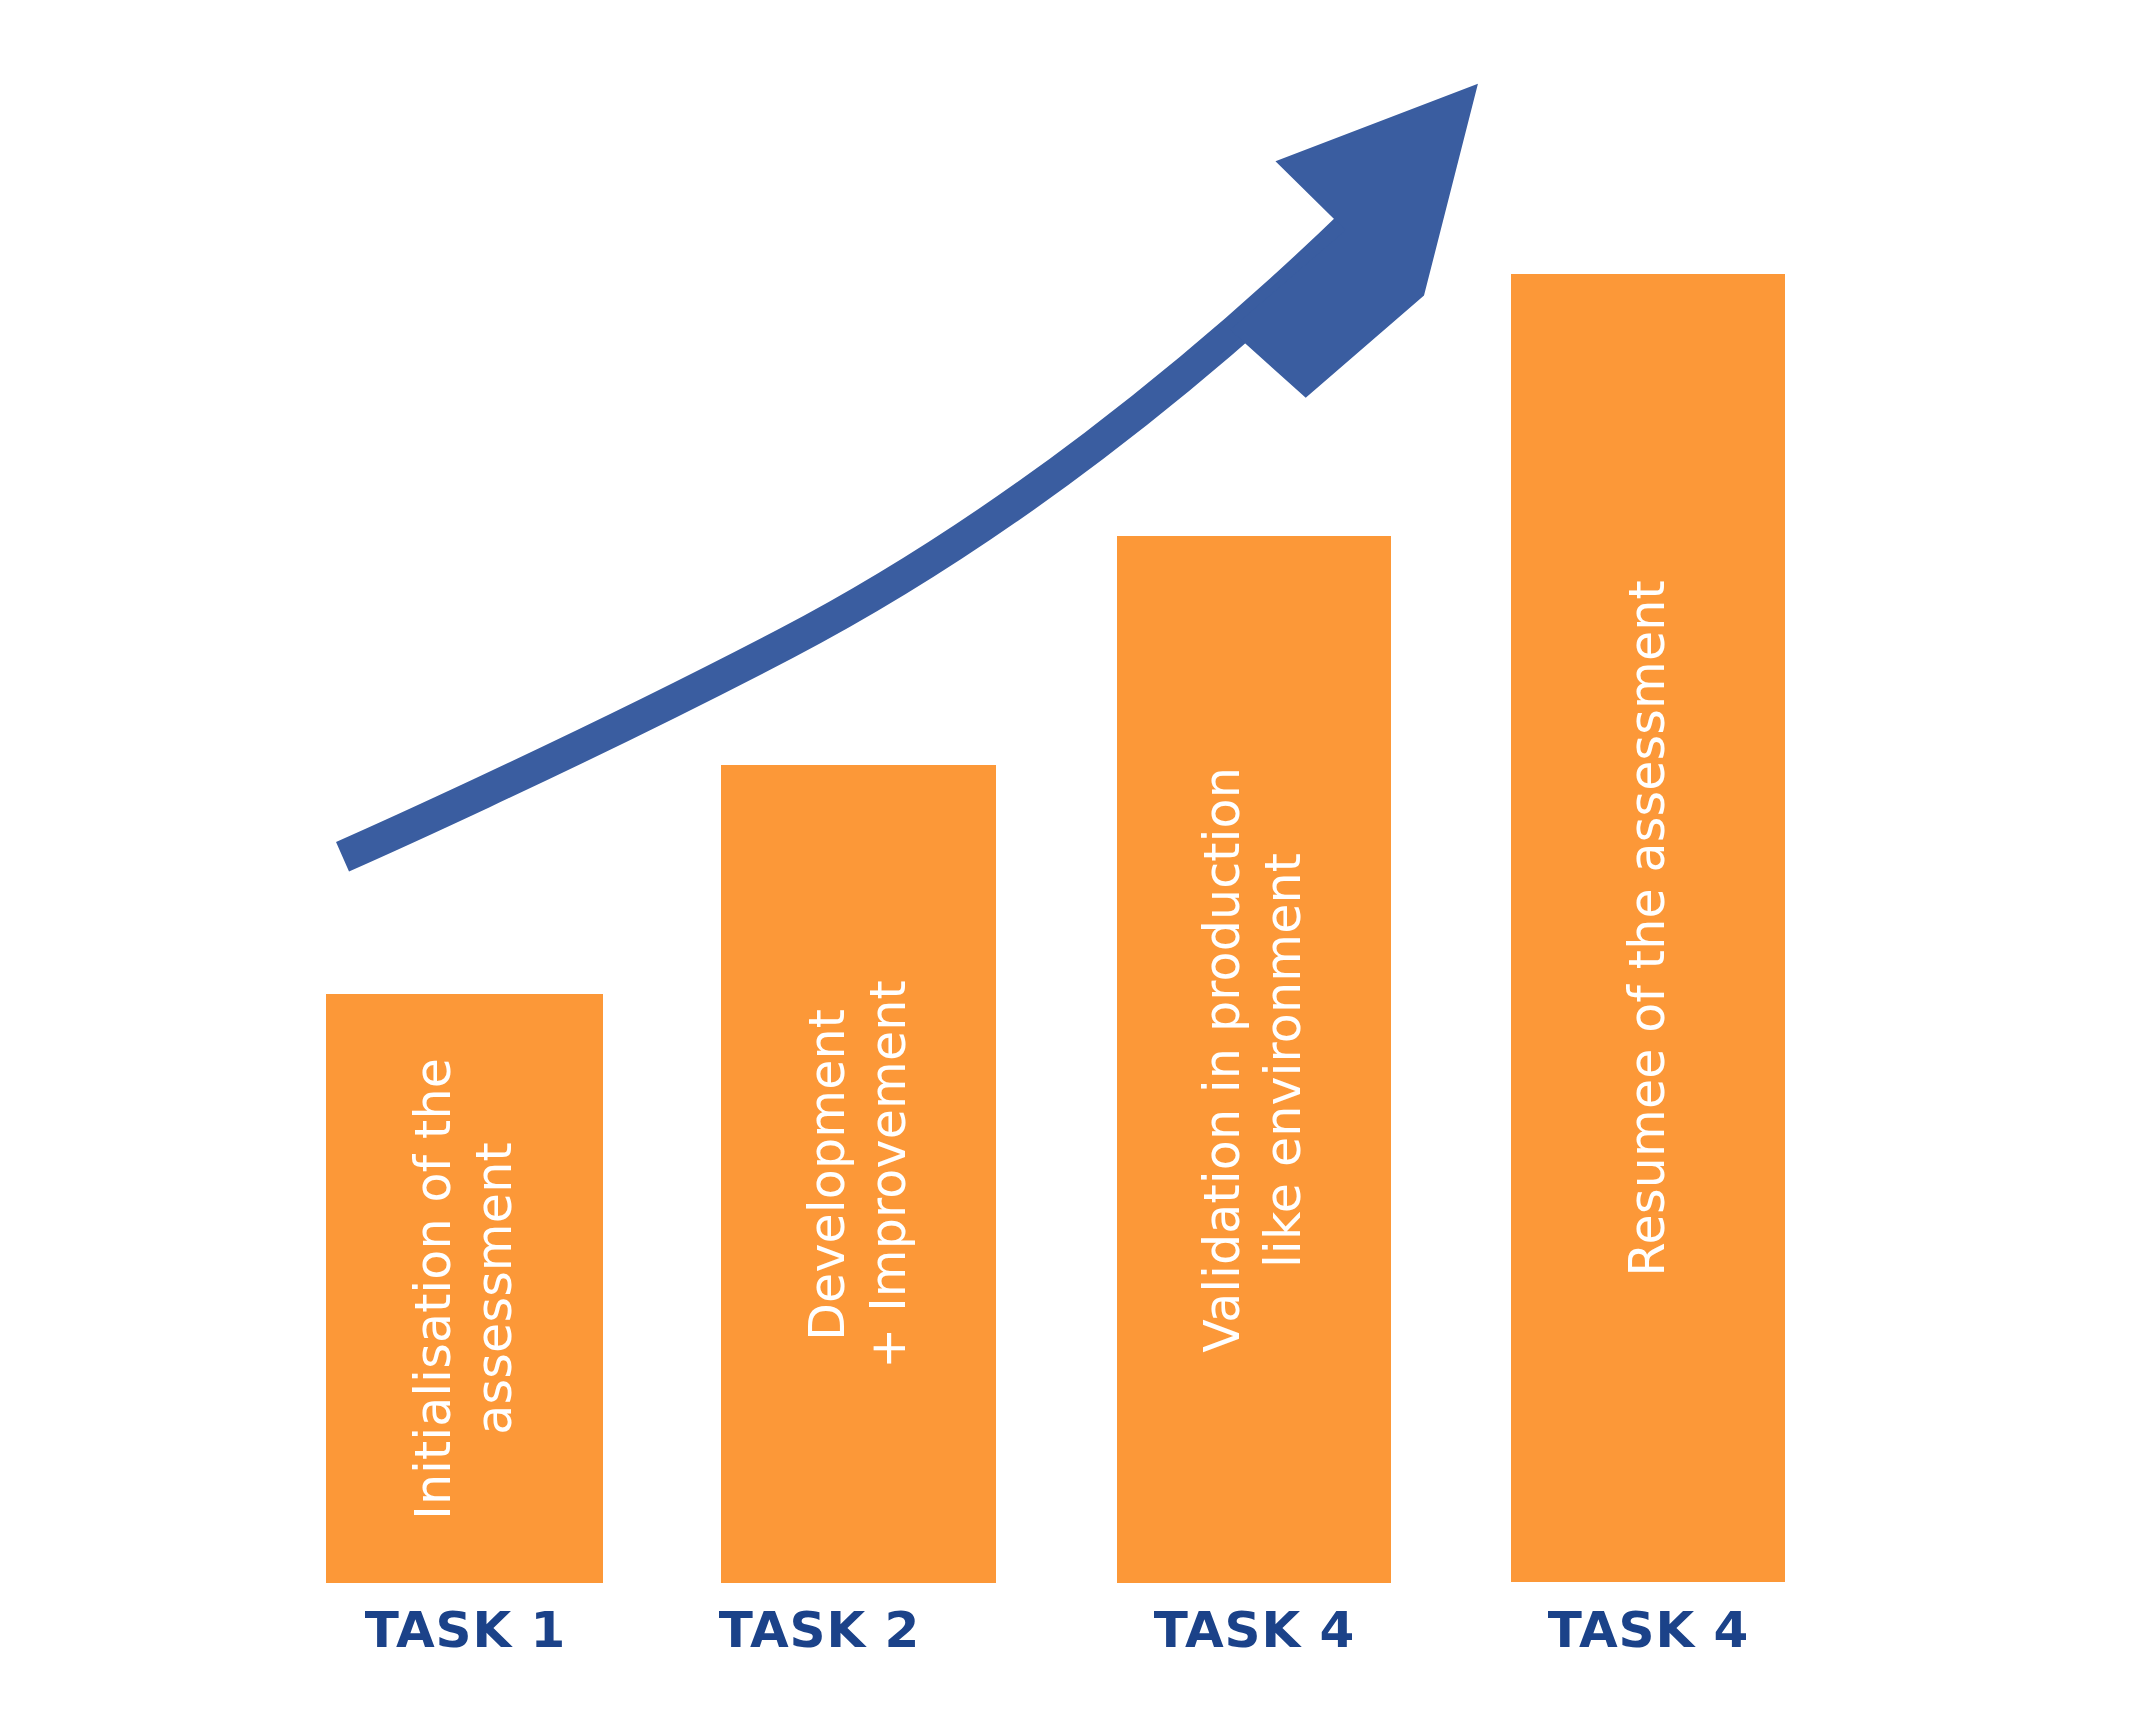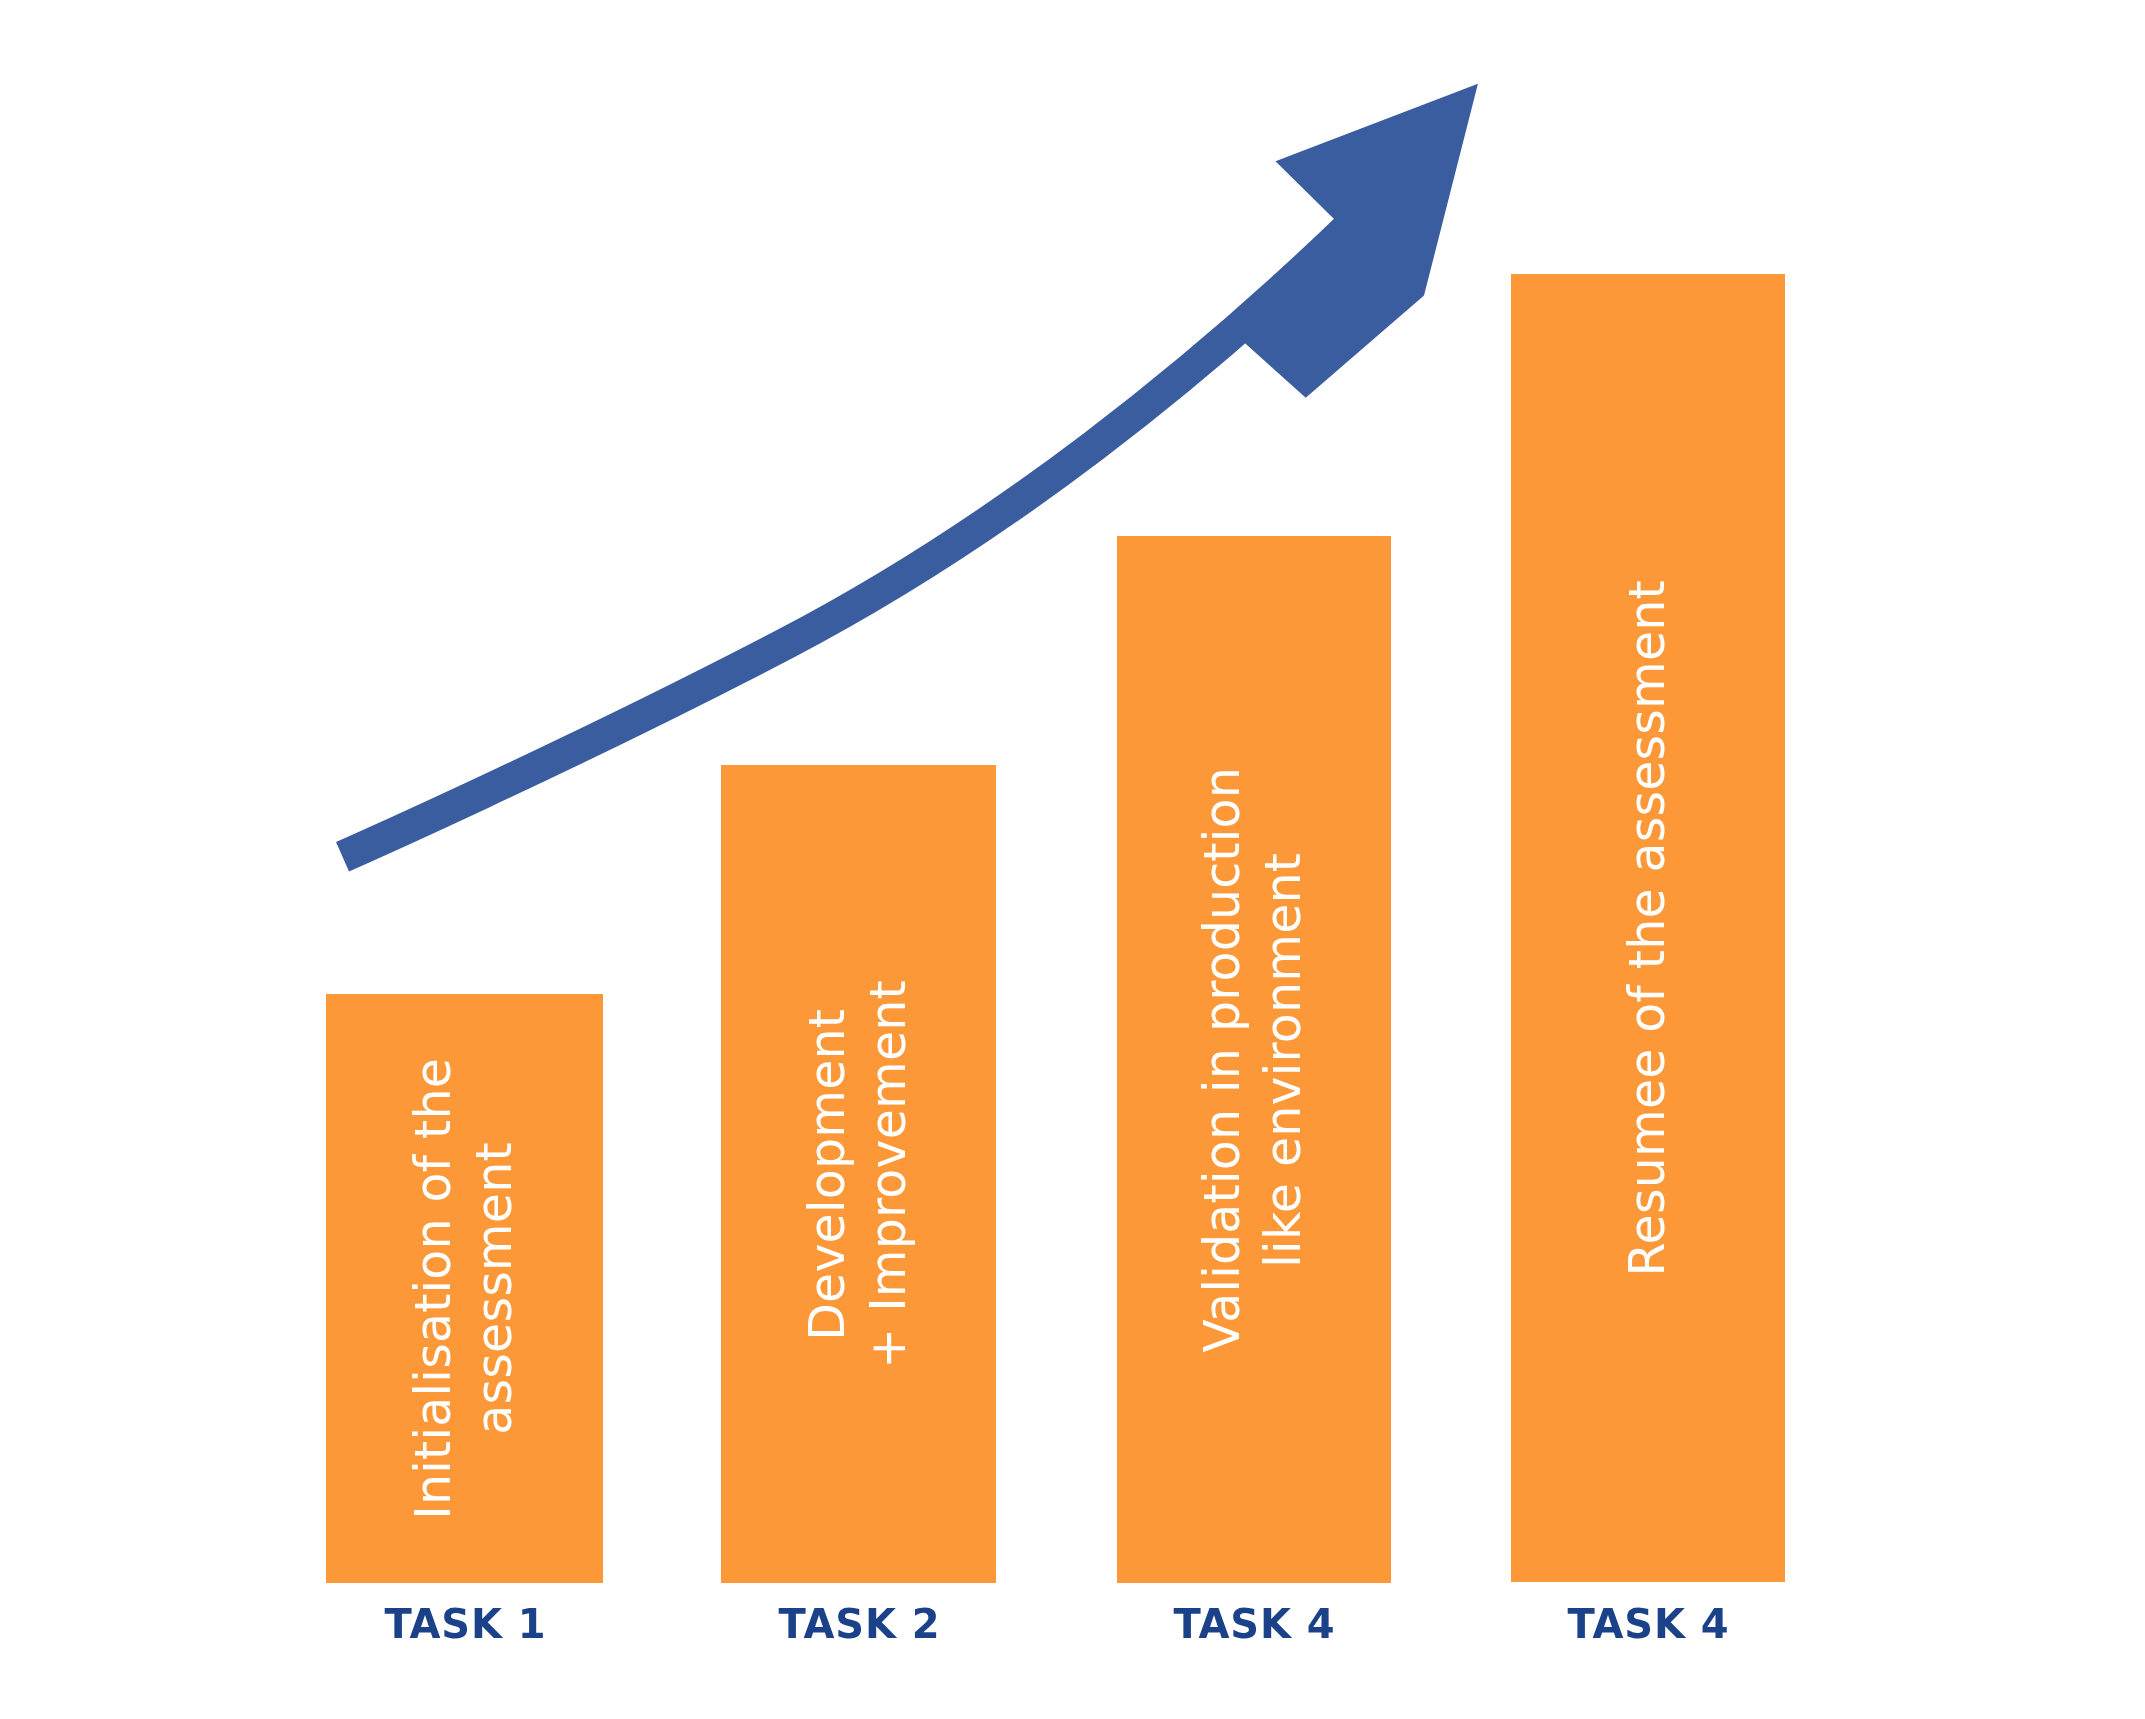--- a/index.html
+++ b/index.html
@@ -43,21 +43,21 @@
     white-space: pre-line;
     writing-mode: vertical-rl;
     transform: rotate(180deg);
     -webkit-writing-mode: vertical-rl;
   }
   .axis-label {
     position: absolute;
     color: #1B4289;
     font-family: "DejaVu Sans", sans-serif;
     font-weight: 700;
-    font-size: 40px;
+    font-size: 50px;
     letter-spacing: 0.9px;
     text-align: center;
     white-space: nowrap;
   }
 </style>
 </head>
 <body>
 
 <div id="stage">
 
@@ -82,20 +82,20 @@
     <span class="bar-label">Validation in production
 like environment</span>
   </div>
 
   <div class="bar" style="left:1511px; top:274px; width:274px; height:1308px; background:#FC9838;">
     <span class="bar-label">Resumee of the assessment</span>
   </div>
 
   <div class="axis-label" style="left:276px; top:1601px; width:379px;">TASK 1</div>
 
-  <div class="axis-label" style="left:670px; top:1601px; width:379px;">TASK 2</div>
+  <div class="axis-label" style="left:630px; top:1601px; width:379px;">TASK 2</div>
 
   <div class="axis-label" style="left:1065px; top:1601px; width:379px;">TASK 4</div>
 
   <div class="axis-label" style="left:1459px; top:1601px; width:379px;">TASK 4</div>
 
 </div>
 
 
 </body></html>

